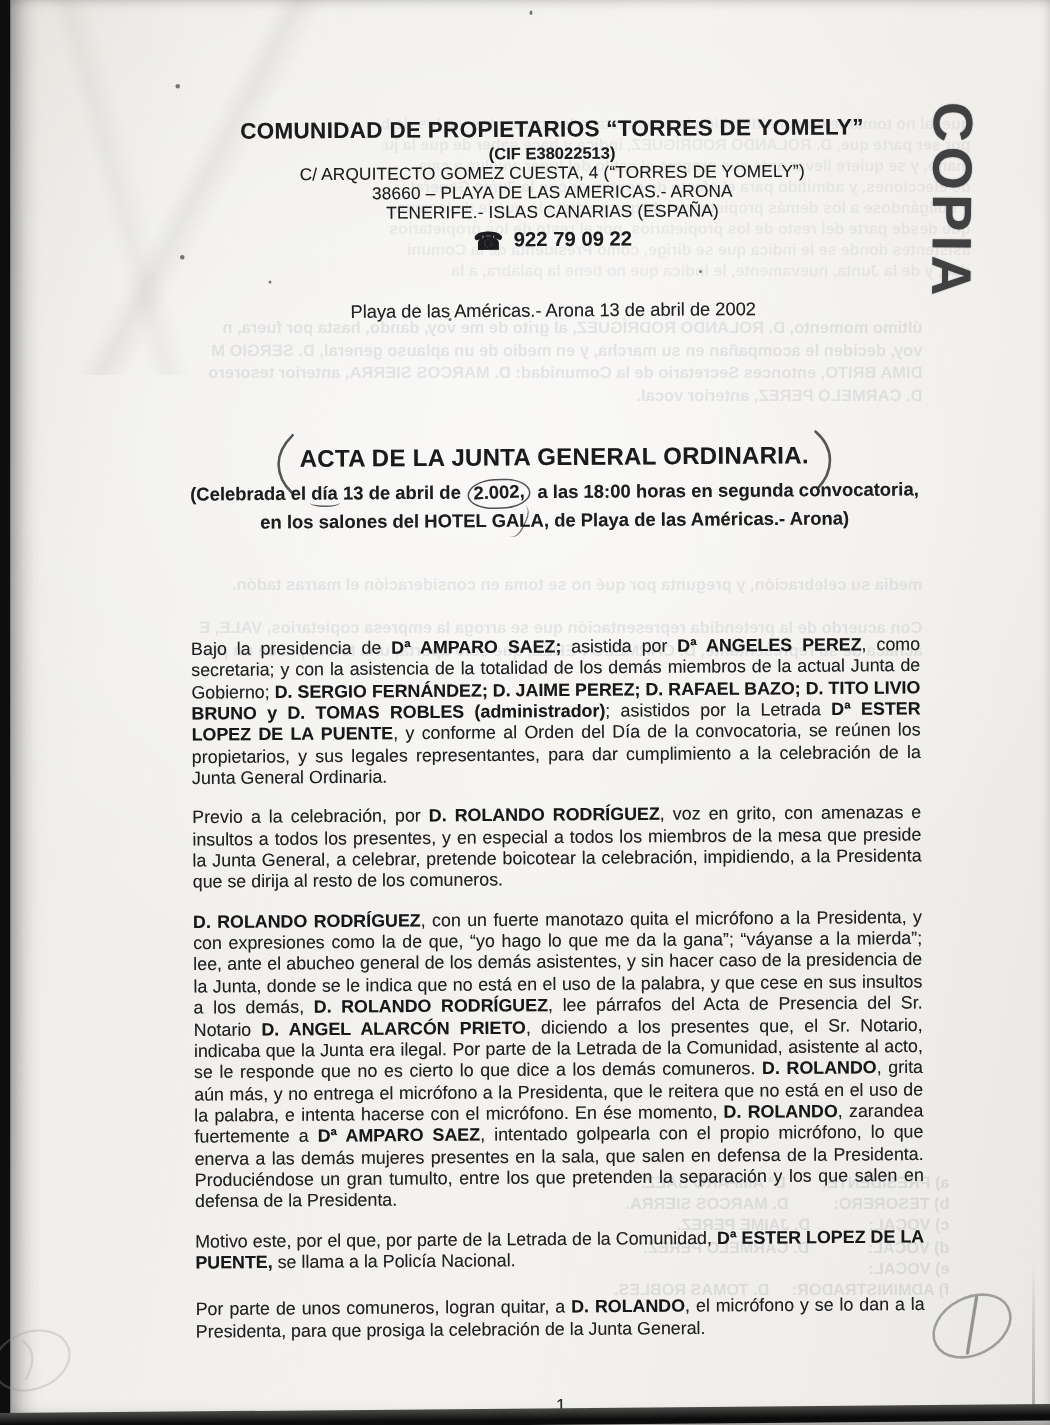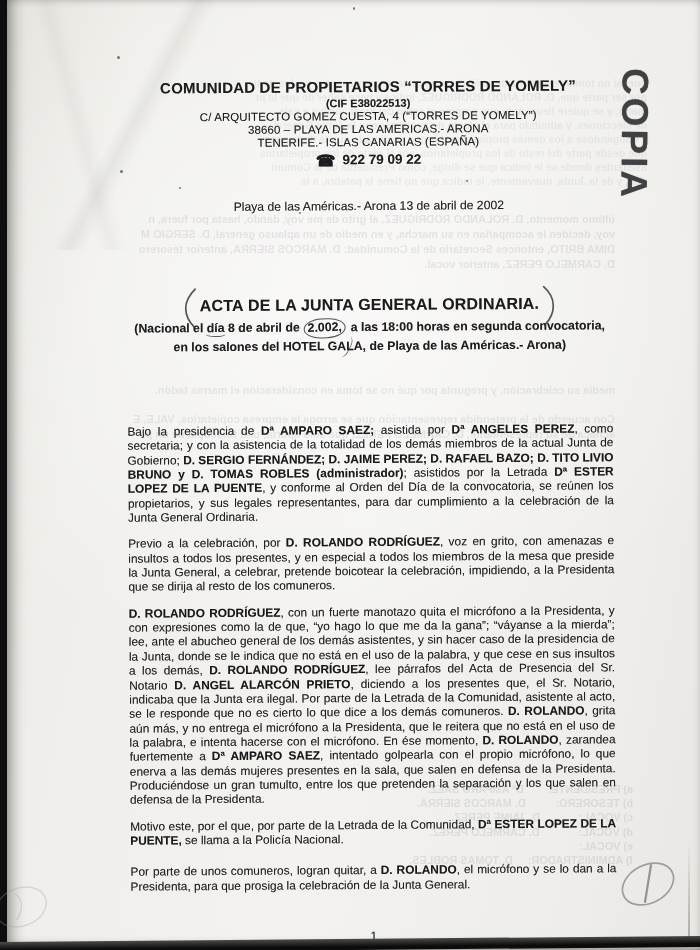--- a/index.html
+++ b/index.html
@@ -132,21 +132,21 @@
         <span class="acta-wrap">
           <svg class="paren paren-l" viewBox="0 0 15 44">
             <path d="M13 2 C5 10 3 16 3 22 C3 29 6 36 12 42" stroke="#2d2d30" stroke-width="1.8" fill="none" stroke-linecap="round" opacity=".8"></path>
           </svg>
           <span class="acta-title">ACTA DE LA JUNTA GENERAL ORDINARIA.</span>
           <svg class="paren paren-r" viewBox="0 0 15 44">
             <path d="M2 2 C10 9 12 16 12 22 C12 29 9 36 3 42" stroke="#2d2d30" stroke-width="1.8" fill="none" stroke-linecap="round" opacity=".8"></path>
           </svg>
         </span>
         <div class="subtitle">
-          <span>(Nacional el </span><span class="dia">día</span><span> 8 de abril de </span><span class="circled">2.002,</span><span> a las 18:00 horas en segunda convocatoria,</span><br>
+          <span>(Celebrada el </span><span class="dia">día</span><span> 13 de abril de </span><span class="circled">2.002,</span><span> a las 18:00 horas en segunda convocatoria,</span><br>
           <span>en los salones del HOTEL </span><span class="strike">GALA</span><span>, de Playa de las Américas.- Arona)</span>
         </div>
       </div>
 
       <div class="body-text">
           <p><span>Bajo la presidencia de </span><span class="b">Dª AMPARO SAEZ;</span><span> asistida por </span><span class="b">Dª ANGELES PEREZ</span><span>, como secretaria; y con la asistencia de la totalidad de los demás miembros de la actual Junta de Gobierno; </span><span class="b">D. SERGIO FERNÁNDEZ; D. JAIME PEREZ;  D. RAFAEL BAZO; D. TITO LIVIO BRUNO y D. TOMAS ROBLES (administrador)</span><span>; asistidos por la Letrada </span><span class="b">Dª ESTER LOPEZ DE LA PUENTE</span><span>, y conforme al Orden del Día de la convocatoria, se reúnen los propietarios, y sus legales representantes, para dar cumplimiento a la celebración de la Junta General Ordinaria.</span></p>
           <p><span>Previo a la celebración, por </span><span class="b">D. ROLANDO RODRÍGUEZ</span><span>, voz en grito, con amenazas e insultos a todos los presentes, y en especial a todos los miembros de la mesa que preside la Junta General, a celebrar, pretende boicotear la celebración, impidiendo, a la Presidenta que se dirija al resto de los comuneros.</span></p>
           <p><span class="b">D. ROLANDO RODRÍGUEZ</span><span>, con un fuerte manotazo  quita el micrófono a la Presidenta, y con expresiones como la de que, “yo hago lo que me da la gana”; “váyanse a la mierda”; lee, ante el abucheo general de los demás asistentes, y sin hacer caso de la presidencia de la Junta, donde se le indica que no está en el uso de la palabra, y que cese en sus insultos a los demás, </span><span class="b">D. ROLANDO RODRÍGUEZ</span><span>, lee párrafos del Acta de Presencia del Sr. Notario </span><span class="b">D. ANGEL ALARCÓN PRIETO</span><span>, diciendo a los presentes que, el Sr. Notario, indicaba que la Junta era ilegal. Por parte de la Letrada de la Comunidad, asistente al acto, se le responde que no es cierto lo que dice a los demás comuneros. </span><span class="b">D. ROLANDO</span><span>, grita aún más, y no entrega el micrófono a la Presidenta, que le reitera que no está en el uso de la palabra, e intenta hacerse con el micrófono. En ése momento, </span><span class="b">D. ROLANDO</span><span>, zarandea fuertemente a </span><span class="b">Dª AMPARO SAEZ</span><span>, intentado golpearla con el propio micrófono, lo que enerva a las demás mujeres presentes en la sala, que salen en defensa de la Presidenta. Produciéndose un gran tumulto, entre los que pretenden la separación y los que salen en defensa de la Presidenta.</span></p>
           <p><span>Motivo este, por el que, por parte de la Letrada de la Comunidad, </span><span class="b">Dª ESTER LOPEZ DE LA PUENTE,</span><span> se llama a la Policía Nacional.</span></p>
           <p><span>Por parte de unos comuneros, logran quitar, a </span><span class="b">D. ROLANDO</span><span>, el micrófono y se lo dan a la Presidenta, para que prosiga la celebración de la Junta General.</span></p>

